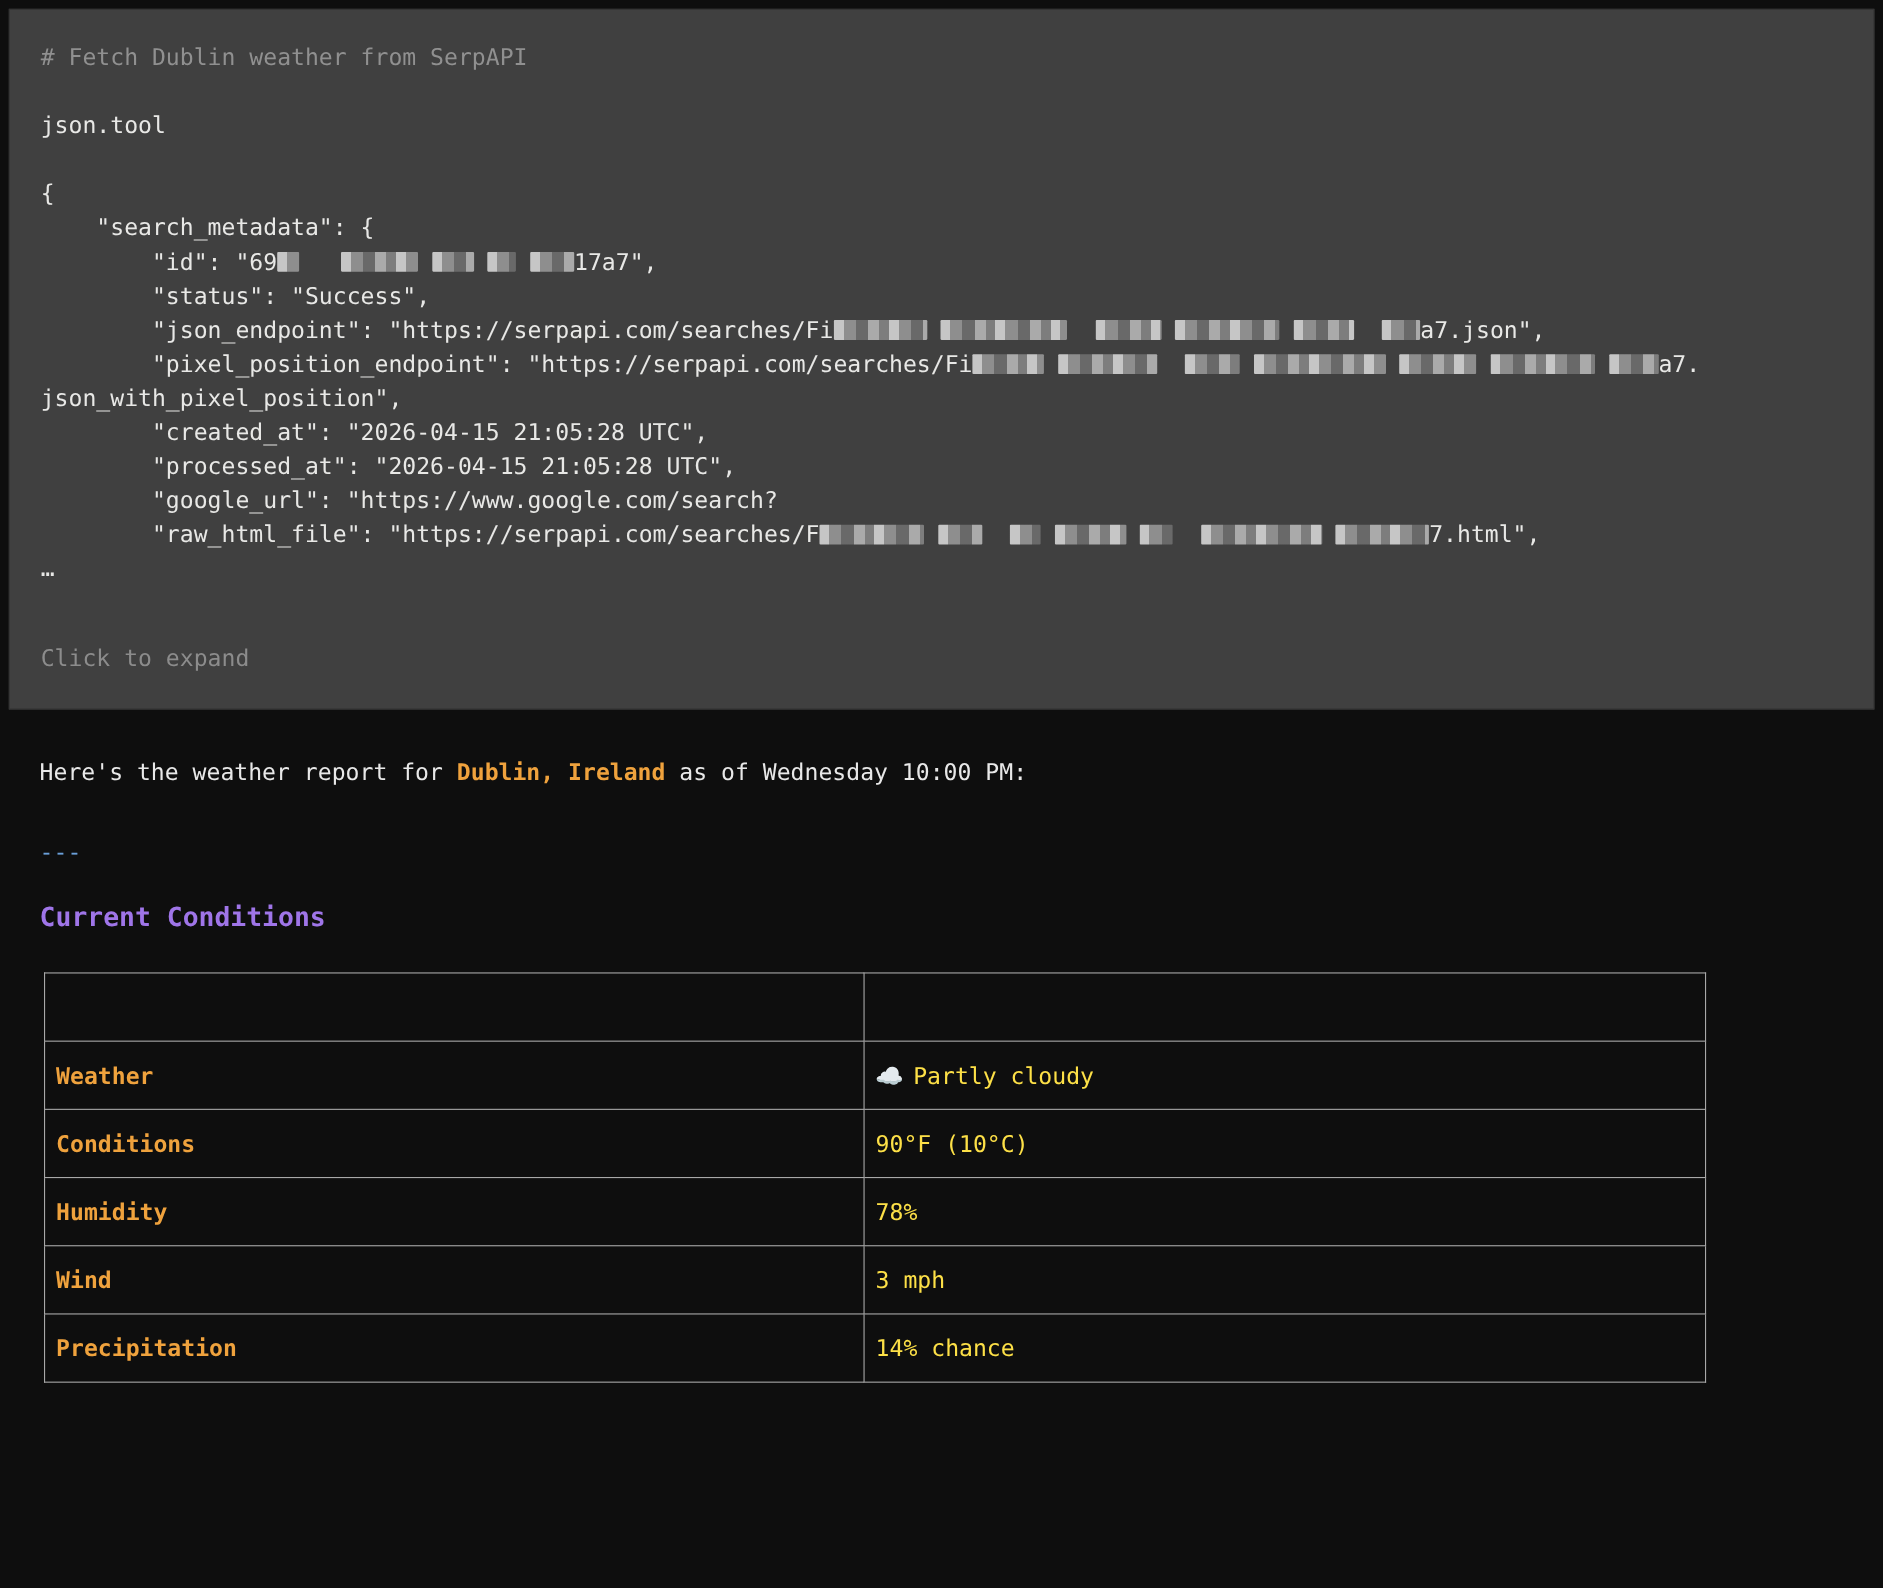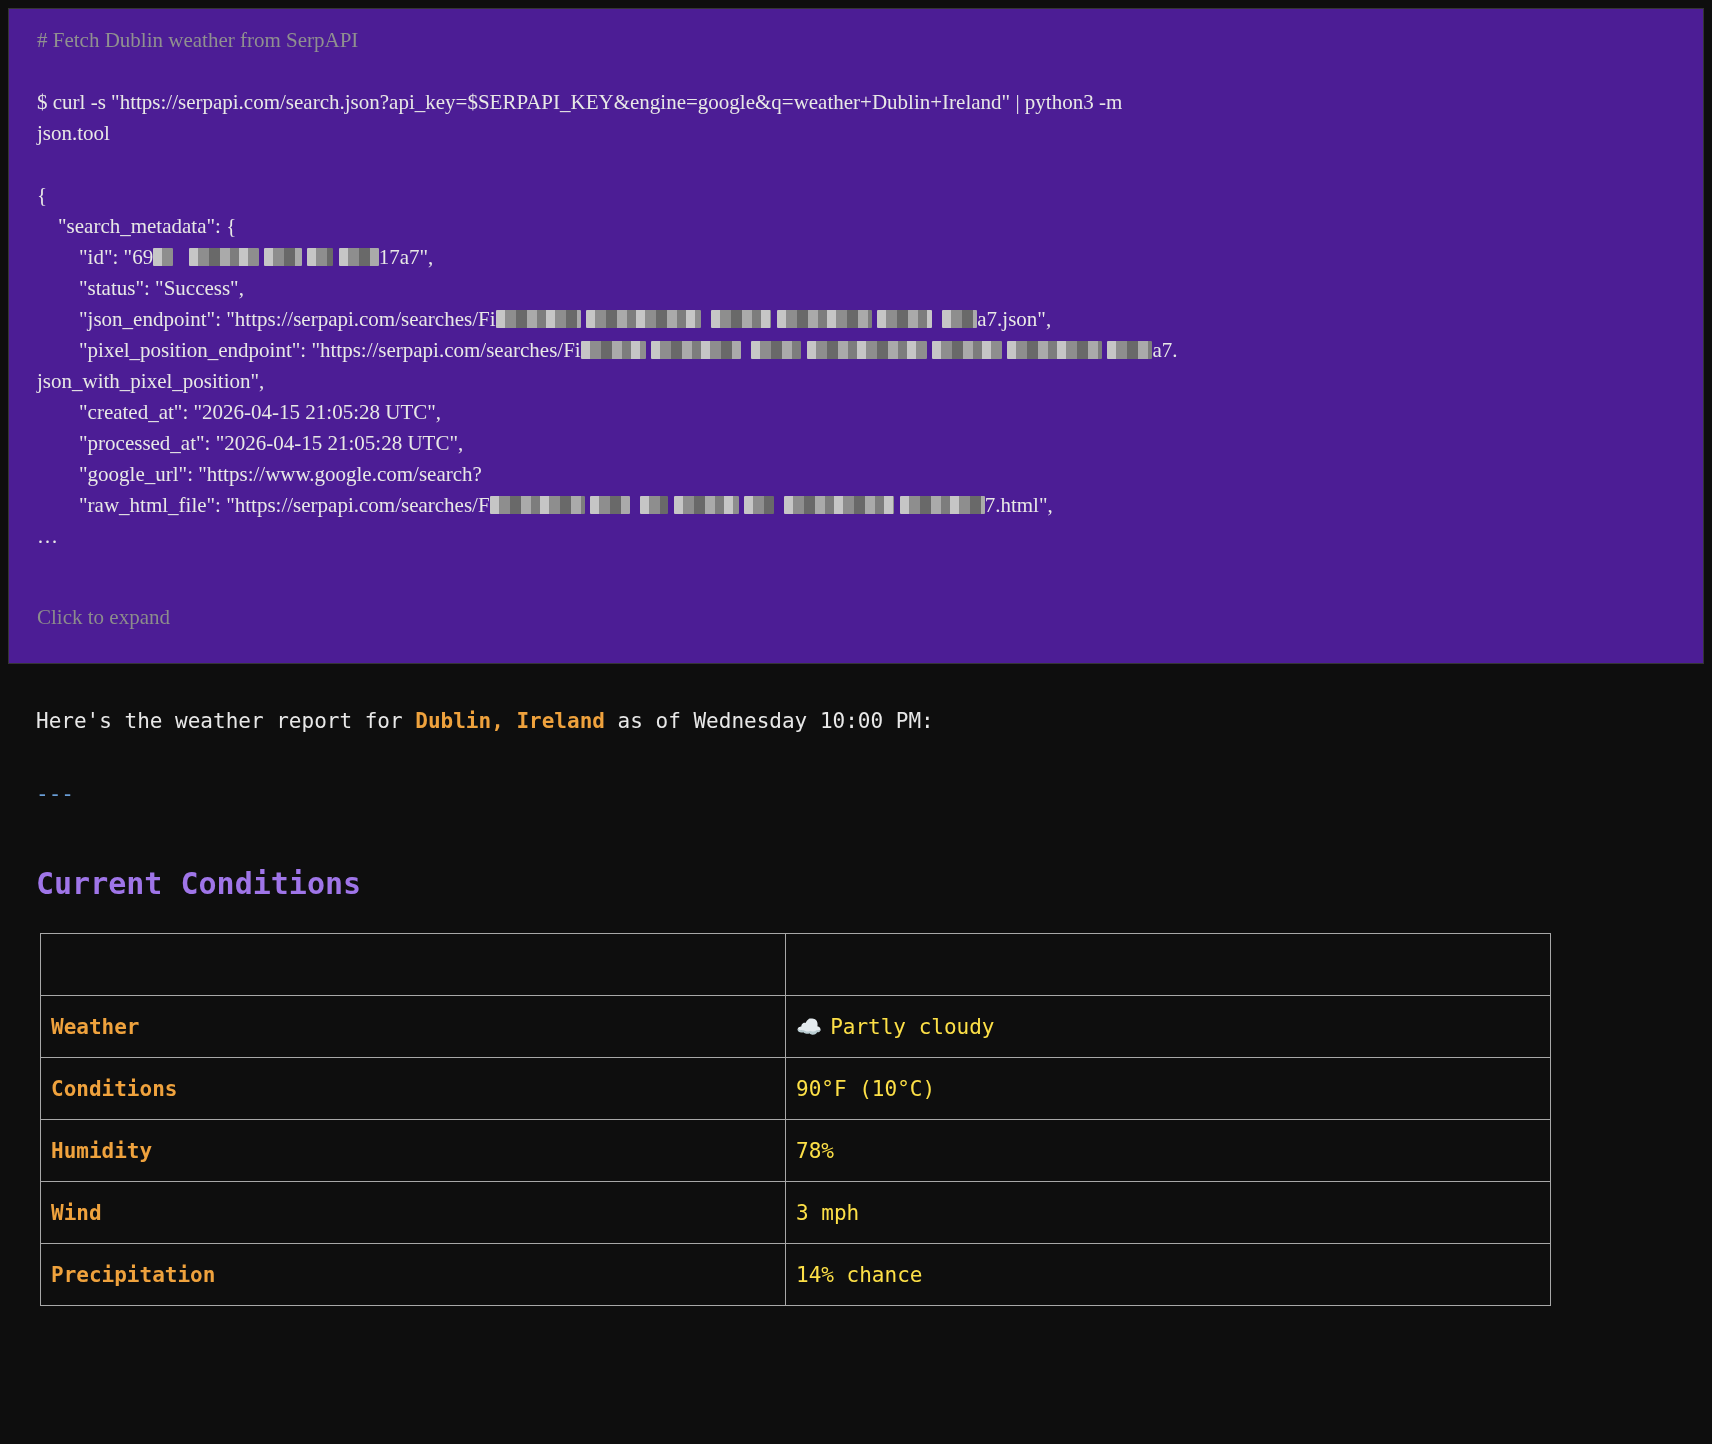--- a/index.html
+++ b/index.html
@@ -5,25 +5,24 @@
   * { margin: 0; padding: 0; box-sizing: border-box; }
   html, body { background: #0e0e0e; }
   body {
     width: 1712px; height: 1444px;
     font-family: "DejaVu Sans Mono", monospace;
     color: #e8e8e8;
     overflow: hidden;
   }
   .terminal {
     margin: 8px 8px 0 8px;
-    background: #4c1d95;
+    background: #404040;
     border: 1px solid #353535;
-    padding: 16px 28px 30px 28px;
+    padding: 28px 28px 30px 28px;
     cursor: pointer;
-    font-family: Liberation Serif, serif;
   }
   .t-line {
     white-space: pre;
     min-height: 31px;
     line-height: 31px;
     font-size: 21px;
     color: #e8e8e6;
   }
   .t-line .comment { color: #909090; }
   .redact {
@@ -37,21 +36,21 @@
   .expand-hint {
     margin-top: 50px;
     color: #8c8c8c;
     font-size: 21px;
     line-height: 31px;
   }
   .report { padding: 42px 36px 0 36px; }
   .intro { font-size: 21px; line-height: 31px; }
   .loc { color: var(--accent-orange, #efa23d); font-weight: bold; }
   .divider { margin-top: 42px; font-size: 21px; line-height: 31px; color: var(--accent-blue, #6a9fd8); }
-  .section-title { margin-top: 58px; font-size: 30px; line-height: 31px; font-weight: bold; color: var(--accent-purple, #9f75e8); }
+  .section-title { margin-top: 28px; font-size: 24px; line-height: 31px; font-weight: bold; color: var(--accent-purple, #9f75e8); }
   .cond-table {
     border-collapse: collapse;
     table-layout: fixed;
     width: 1510px;
     margin: 34px 14px 0 4px;
   }
   .cond-table th, .cond-table td {
     border: 1px solid #a8a8a8;
     height: 62px;
     padding: 0 10px;
@@ -65,21 +64,20 @@
   .cond-table .val { color: #fde047; }
   .cloud { margin-right: 8px; }
 </style>
 </head>
 <body>
 
 <div class="terminal">
   <div class="t-lines">
       <div class="t-line"><span class="comment"># Fetch Dublin weather from SerpAPI</span></div>
       <div class="t-line"></div>
-      <div class="t-line"><span>$ curl -s "https://serpapi.com/search.json?api_key=$SERPAPI_KEY&amp;engine=google&amp;q=weather+Dublin+Ireland" | python3 -m</span></div>
       <div class="t-line"><span>json.tool</span></div>
       <div class="t-line"></div>
       <div class="t-line"><span>{</span></div>
       <div class="t-line"><span>    "search_metadata": {</span></div>
       <div class="t-line"><span>        "id": "69</span><span class="redact" style="width: 20px;"></span><span>   </span><span class="redact" style="width: 70px;"></span><span> </span><span class="redact" style="width: 38px;"></span><span> </span><span class="redact" style="width: 26px;"></span><span> </span><span class="redact" style="width: 40px;"></span><span>17a7",</span></div>
       <div class="t-line"><span>        "status": "Success",</span></div>
       <div class="t-line"><span>        "json_endpoint": "https://serpapi.com/searches/Fi</span><span class="redact" style="width: 85px;"></span><span> </span><span class="redact" style="width: 115px;"></span><span>  </span><span class="redact" style="width: 60px;"></span><span> </span><span class="redact" style="width: 95px;"></span><span> </span><span class="redact" style="width: 55px;"></span><span>  </span><span class="redact" style="width: 35px;"></span><span>a7.json",</span></div>
       <div class="t-line"><span>        "pixel_position_endpoint": "https://serpapi.com/searches/Fi</span><span class="redact" style="width: 65px;"></span><span> </span><span class="redact" style="width: 90px;"></span><span>  </span><span class="redact" style="width: 50px;"></span><span> </span><span class="redact" style="width: 120px;"></span><span> </span><span class="redact" style="width: 70px;"></span><span> </span><span class="redact" style="width: 95px;"></span><span> </span><span class="redact" style="width: 45px;"></span><span>a7.</span></div>
       <div class="t-line"><span>json_with_pixel_position",</span></div>
       <div class="t-line"><span>        "created_at": "2026-04-15 21:05:28 UTC",</span></div>

